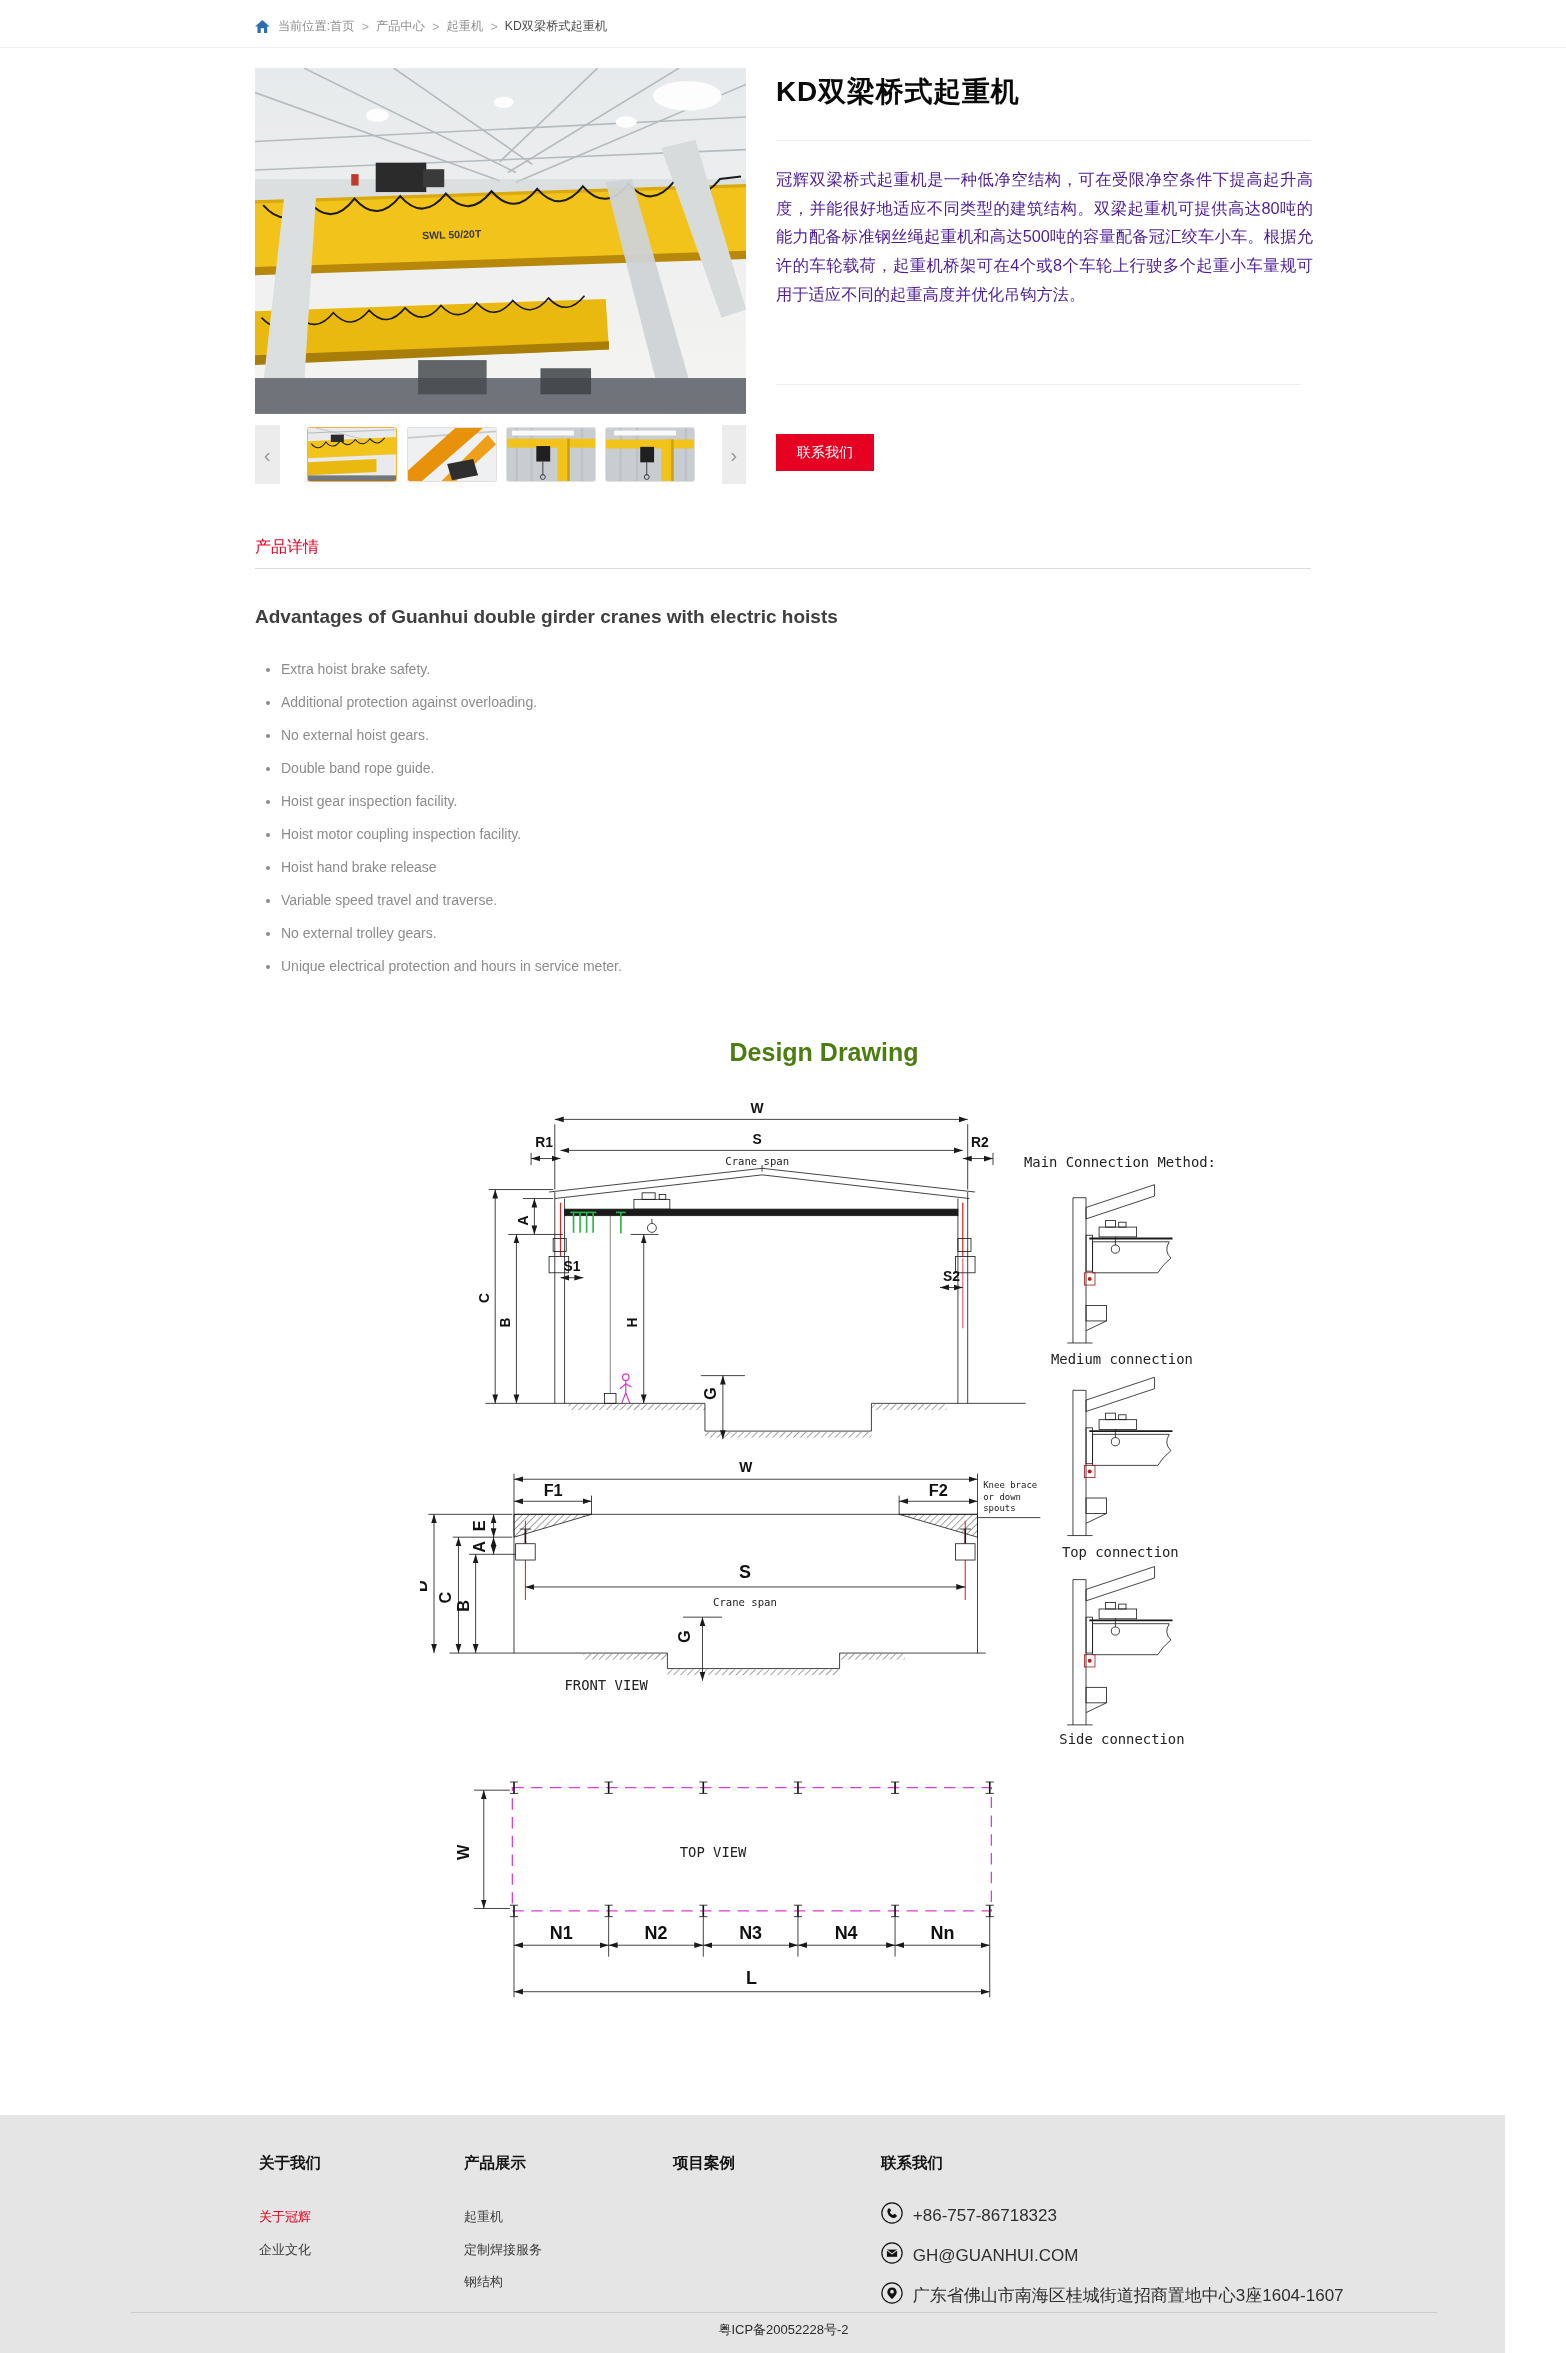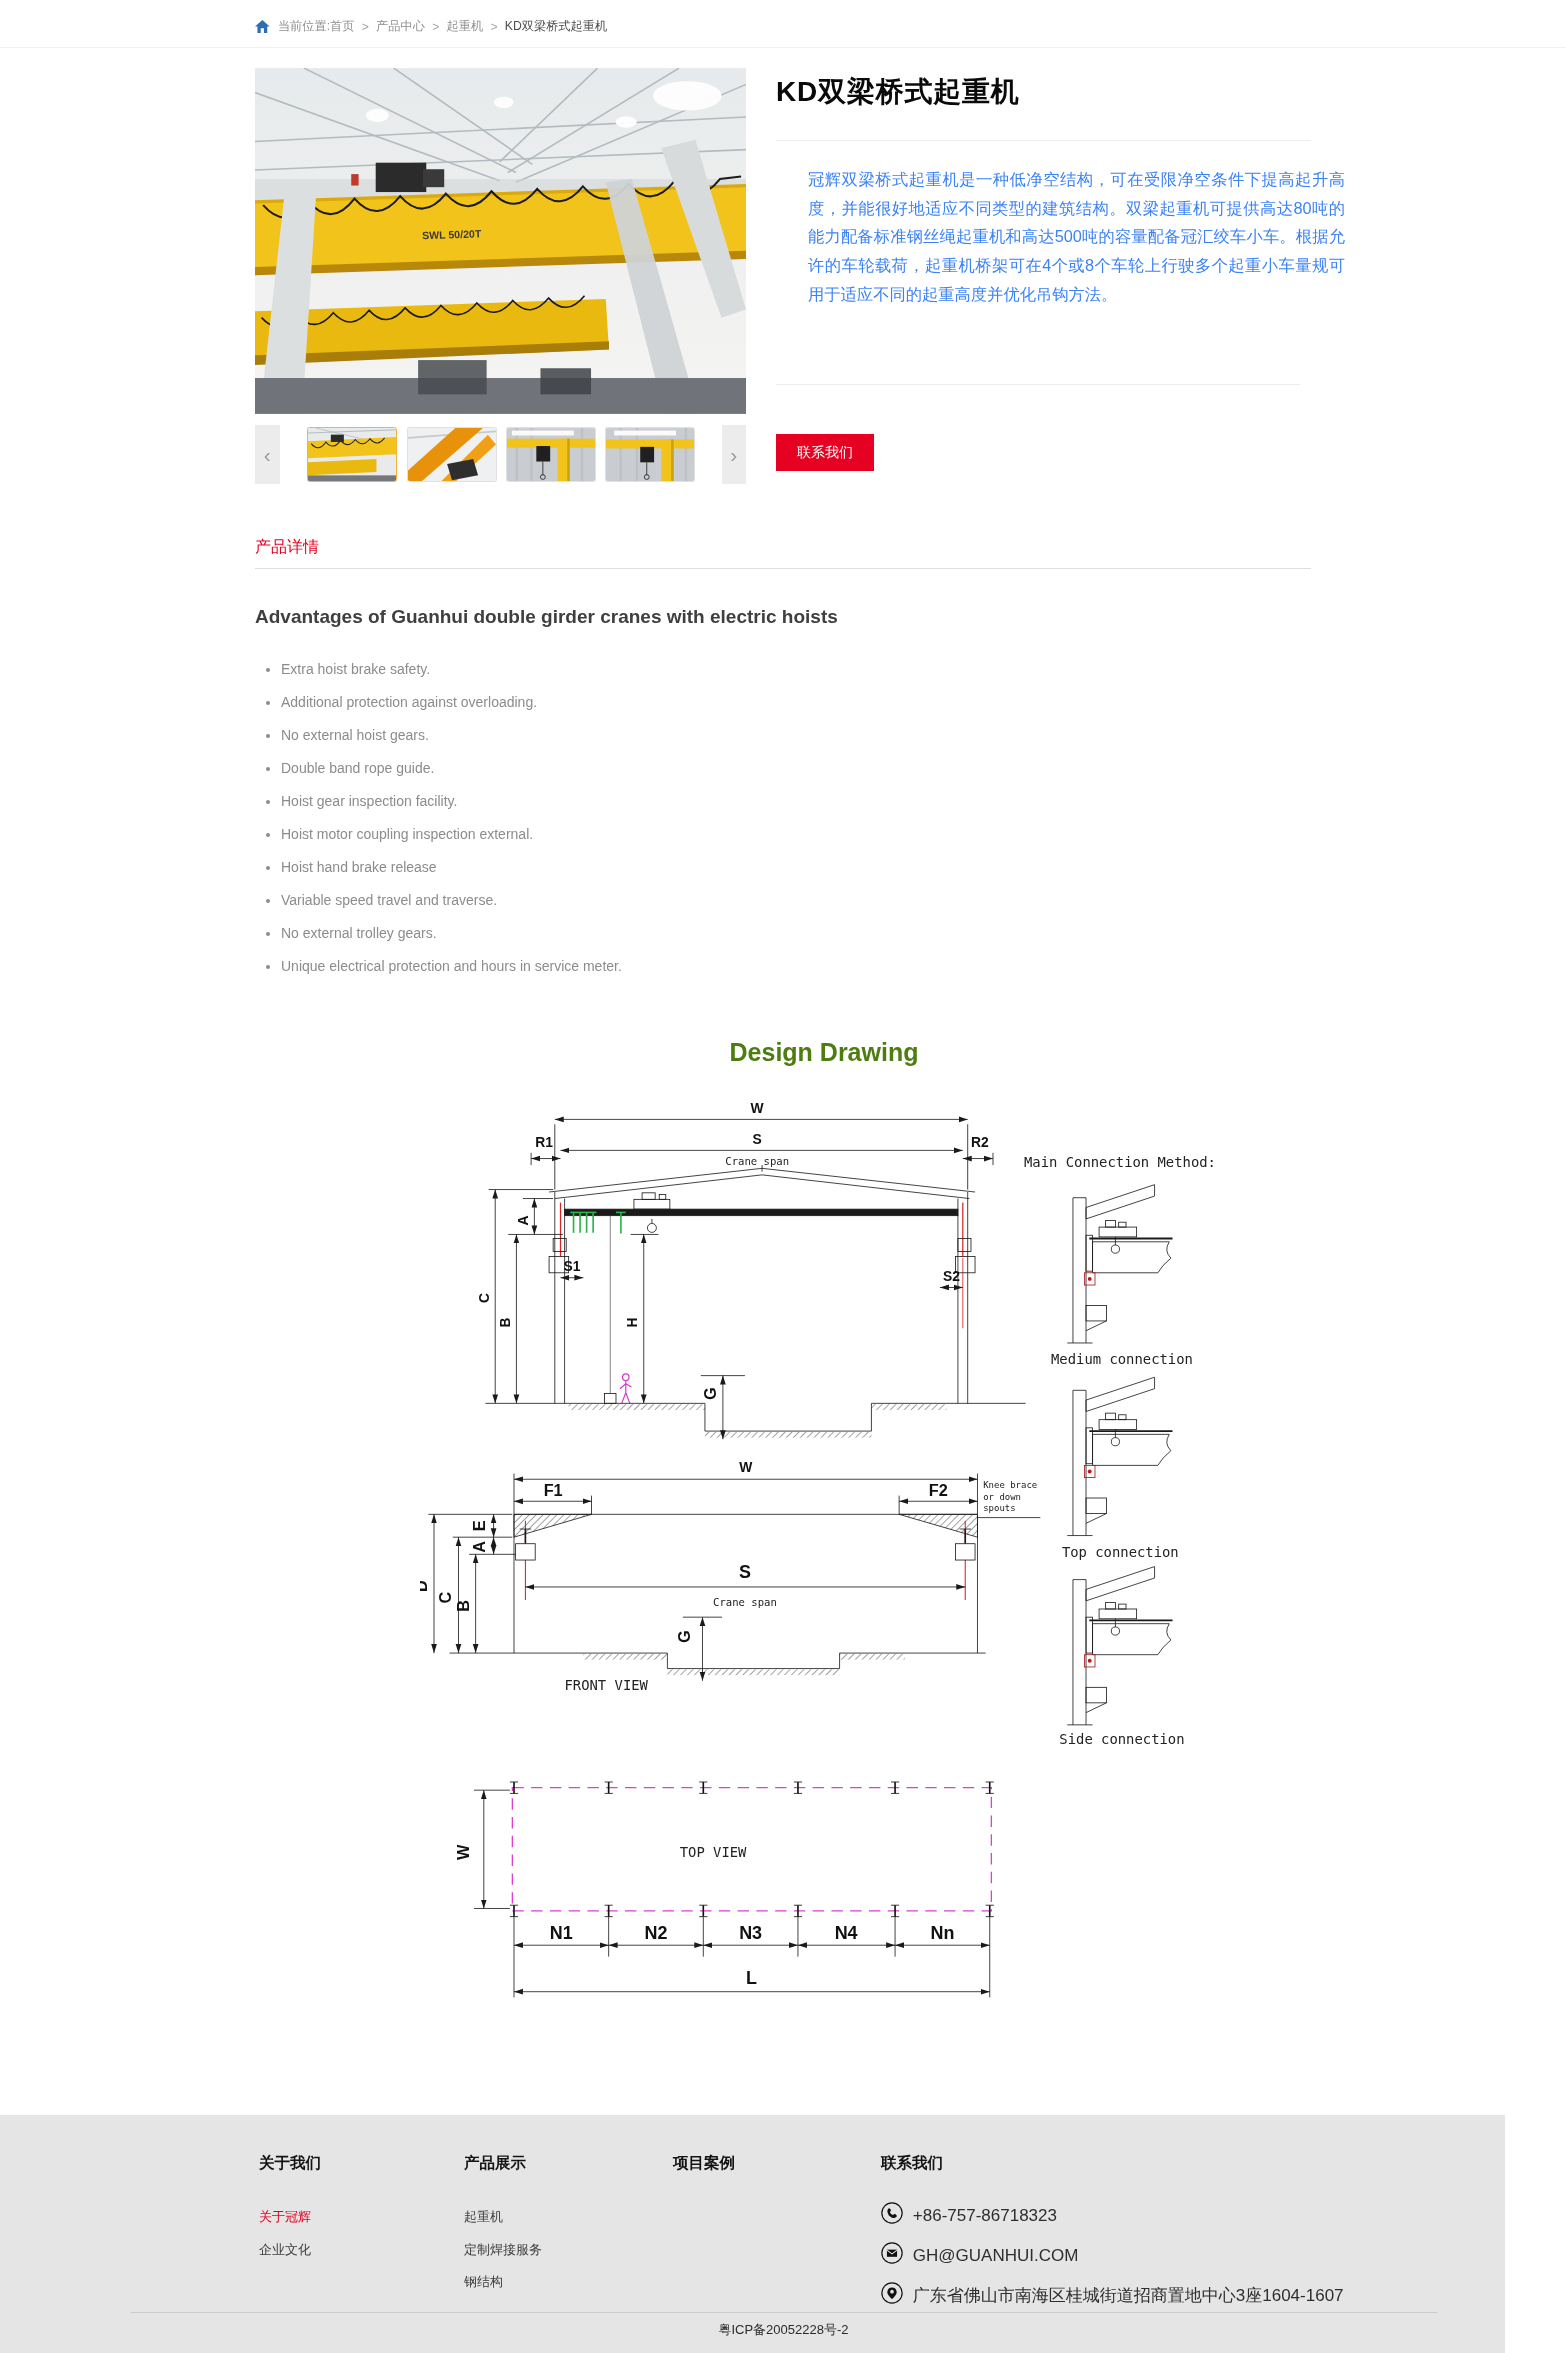--- a/index.html
+++ b/index.html
@@ -17,22 +17,22 @@
   .thumbs{position:absolute;left:255px;top:425px;width:491px;height:60px;}
   .navbtn{position:absolute;top:0;width:24.5px;height:59px;background:#ececec;border:0;
           color:#9a9a9a;font-size:21px;line-height:59px;text-align:center;cursor:pointer;padding:0;}
   .navbtn.prev{left:0;} .navbtn.next{right:0;}
   .thumb{position:absolute;top:1.6px;width:90px;height:55px;border:0.8px solid #e0e0e0;border-radius:2.4px;
          overflow:hidden;background:#fff;box-sizing:border-box;}
   .thumb.active{border:1.6px solid #fbb03b;}
   .rightcol{position:absolute;left:776px;top:68px;width:535px;}
   .ptitle{font-size:28px;font-weight:bold;color:#0a0a0a;margin:4.9px 0 0 0;letter-spacing:0.8px;}
   .hr1{position:absolute;left:776px;top:140px;width:535px;border-top:0.8px solid #ededed;}
-  .pdesc{position:absolute;left:808px;top:149px;width:537px;font-size:16.3px;line-height:28.6px;
-         color:#3b82f6;text-align:justify;}
+  .pdesc{position:absolute;left:776px;top:149px;width:537px;font-size:16.3px;line-height:28.6px;
+         color:#4c1d95;text-align:justify;}
   .hr2{position:absolute;left:776px;top:384px;width:524px;border-top:0.8px solid #ededed;}
   .contactbtn{position:absolute;left:776px;top:434px;width:98px;height:37px;background:#e60021;
          color:#fff;border:0;font-size:14px;cursor:pointer;font-family:inherit;}
   
   .dtab{position:absolute;left:255px;top:537px;font-size:16px;color:#e60021;cursor:pointer;}
   .hr3{position:absolute;left:255px;top:568px;width:1056px;border-top:0.8px solid #dedede;}
   .advh{position:absolute;left:255px;top:589px;font-size:19px;font-weight:bold;color:#3f3f3f;margin-top:17px;}
   .advlist{position:absolute;left:258px;top:653px;margin:0;padding:0 0 0 23px;width:735px;}
   .advlist li{font-size:14px;color:#8c8c8c;line-height:33px;list-style:disc;}
   .dheading{position:absolute;left:255px;top:1038px;width:1056px;text-align:center;
@@ -202,21 +202,21 @@
 
   <div class="dtab">产品详情</div>
   <div class="hr3"></div>
   <h2 class="advh">Advantages of Guanhui double girder cranes with electric hoists</h2>
   <ul class="advlist">
     <li>Extra hoist brake safety.</li>
     <li>Additional protection against overloading.</li>
     <li>No external hoist gears.</li>
     <li>Double band rope guide.</li>
     <li>Hoist gear inspection facility.</li>
-    <li>Hoist motor coupling inspection external.</li>
+    <li>Hoist motor coupling inspection facility.</li>
     <li>Hoist hand brake release</li>
     <li>Variable speed travel and traverse.</li>
     <li>No external trolley gears.</li>
     <li>Unique electrical protection and hours in service meter.</li>
   </ul>
 
   <div class="dheading">Design Drawing</div>
 
   <div class="drawwrap">
   <svg width="902" height="967" viewBox="0 0 1105 1185">

